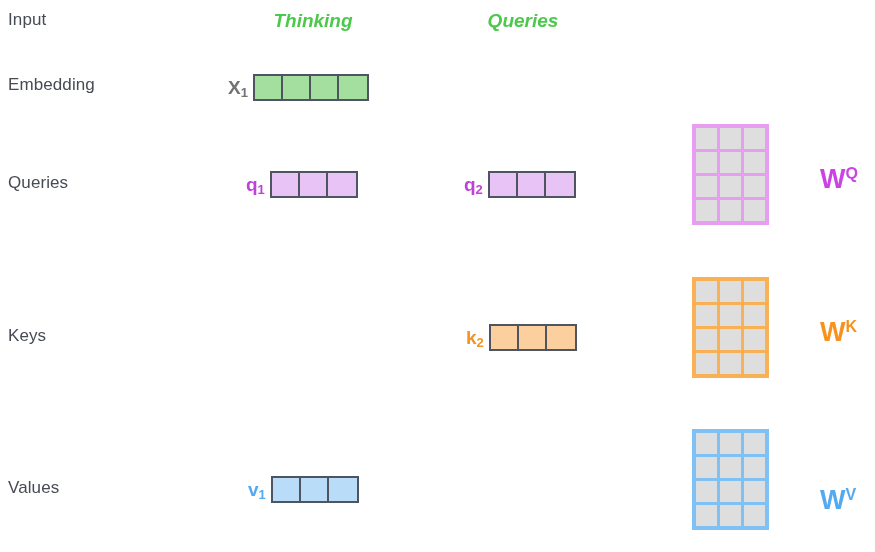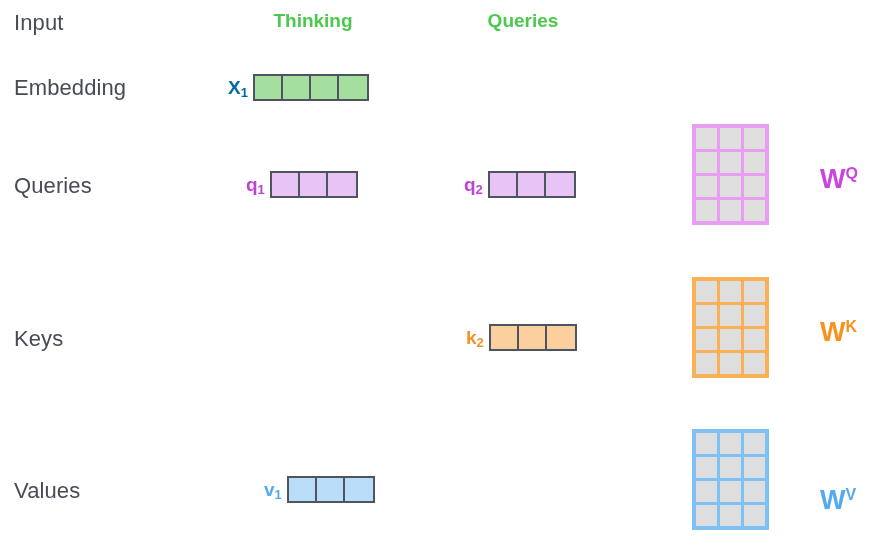--- a/index.html
+++ b/index.html
@@ -15,37 +15,38 @@
     position: relative;
     width: 875px;
     height: 552px;
     background: #ffffff;
     overflow: hidden;
   }
 
   
   .row-label {
     position: absolute;
-    left: 14px;
-    font-size: 22px;
+    left: 8px;
+    font-size: 17px;
     color: #474b54;
     font-weight: 400;
     letter-spacing: 0.1px;
     white-space: nowrap;
   }
 
   
   .col-word {
     position: absolute;
     font-size: 19px;
     font-weight: bold;
     color: #4cc94c;
     white-space: nowrap;
     text-align: center;
     transform: translateX(-50%);
+    font-style: italic;
   }
 
   
   .vec-group {
     position: absolute;
     display: flex;
     align-items: center;
     height: 30px;
   }
   .vec-name {
@@ -75,21 +76,21 @@
     border-right: 2px solid #4e5560;
   }
   .vec-cell:last-child { border-right: none; }
 
   
   .fill-green  { background: #a5dfa0; }
   .fill-purple { background: #e8c3f5; }
   .fill-orange { background: #fcd09e; }
   .fill-blue   { background: #b9ddf8; }
 
-  .txt-green  { color: #0369a1; }
+  .txt-green  { color: #737373; }
   .txt-purple { color: #c040d8; }
   .txt-orange { color: #f59322; }
   .txt-blue   { color: #54a9ef; }
 
   
   .matrix {
     position: absolute;
     display: grid;
     grid-template-columns: repeat(3, 21px);
     grid-template-rows: repeat(4, 21px);
@@ -171,21 +172,21 @@
 
   <div class="vec-group" style="left:466px; top:322px">
     <span class="vec-name txt-orange"><span>k</span><sub>2</sub></span>
     <span class="vec-boxes">
       <span class="vec-cell fill-orange"></span>
       <span class="vec-cell fill-orange"></span>
       <span class="vec-cell fill-orange"></span>
     </span>
   </div>
 
-  <div class="vec-group" style="left:264px; top:474px">
+  <div class="vec-group" style="left:248px; top:474px">
     <span class="vec-name txt-blue"><span>v</span><sub>1</sub></span>
     <span class="vec-boxes">
       <span class="vec-cell fill-blue"></span>
       <span class="vec-cell fill-blue"></span>
       <span class="vec-cell fill-blue"></span>
     </span>
   </div>
 
 
   <div class="matrix mx-purple" style="left:692px; top:124px">

